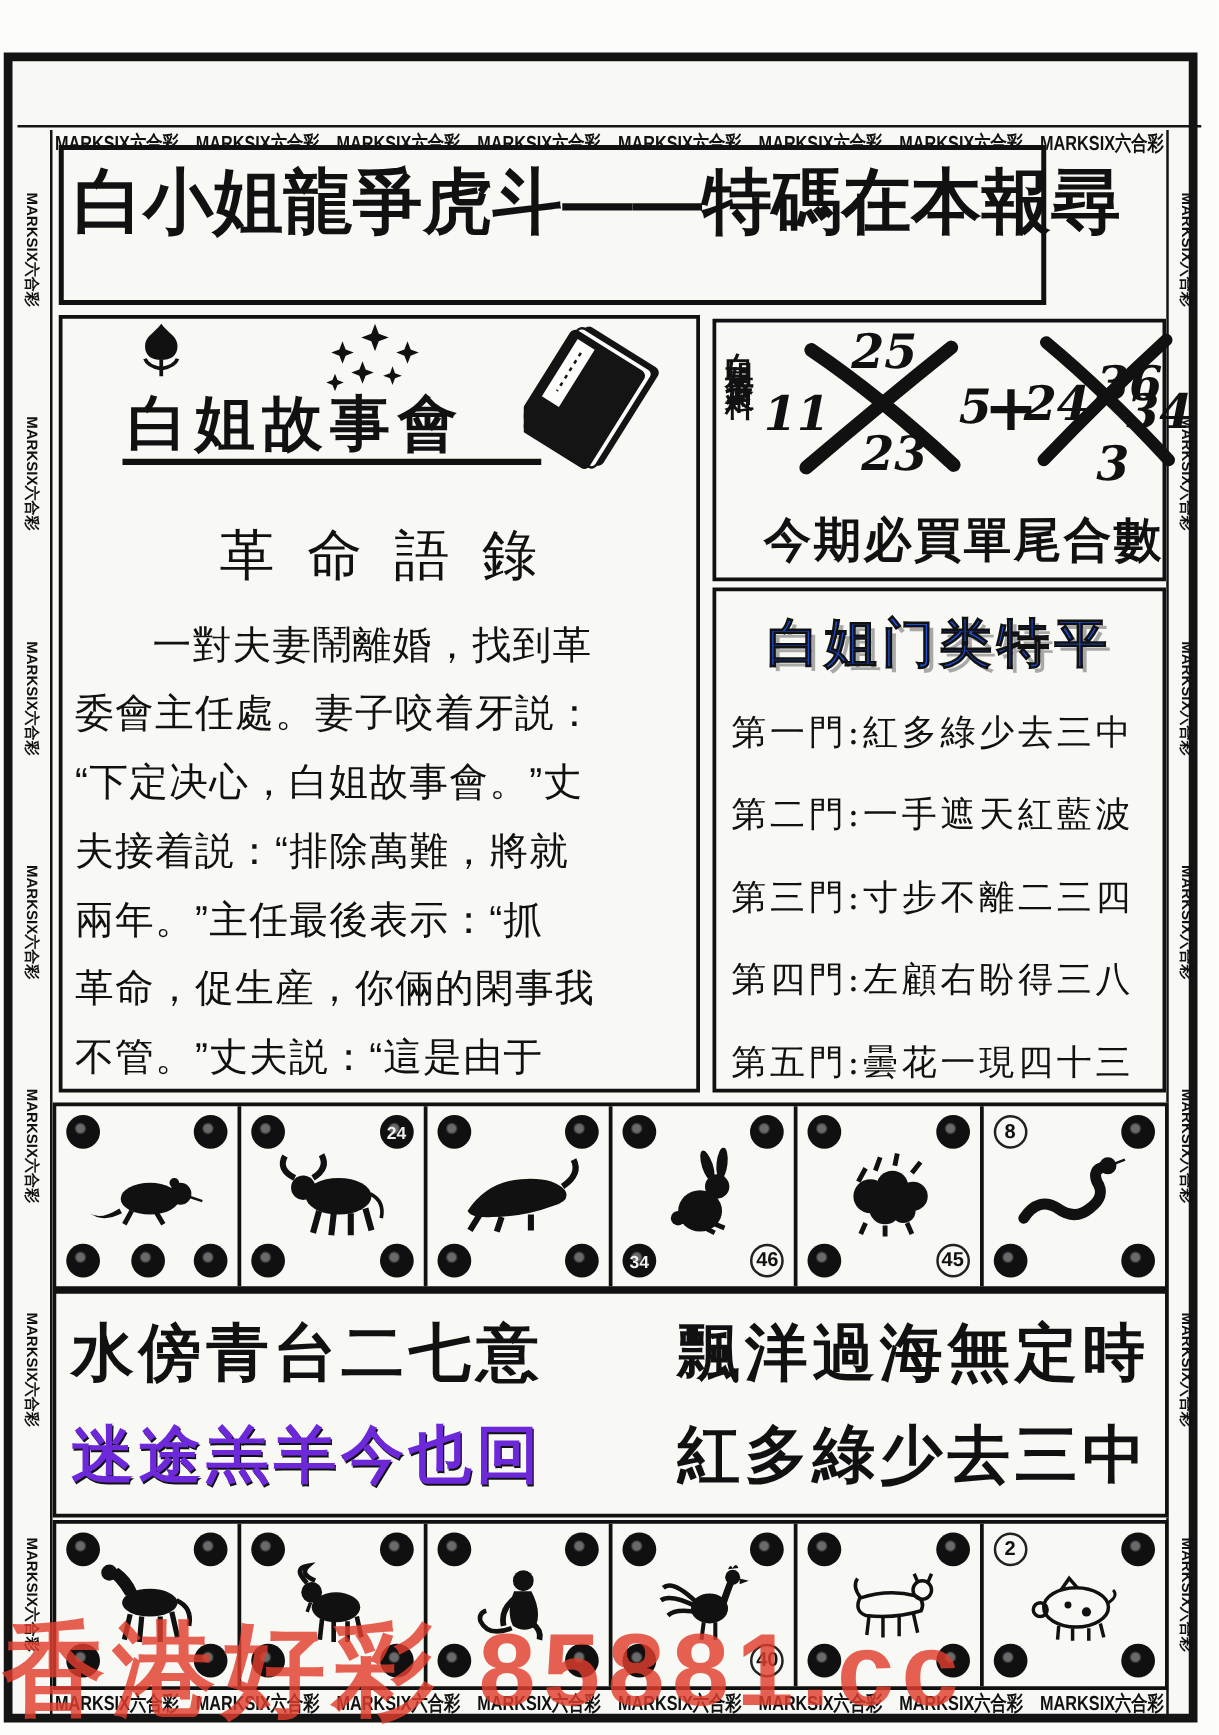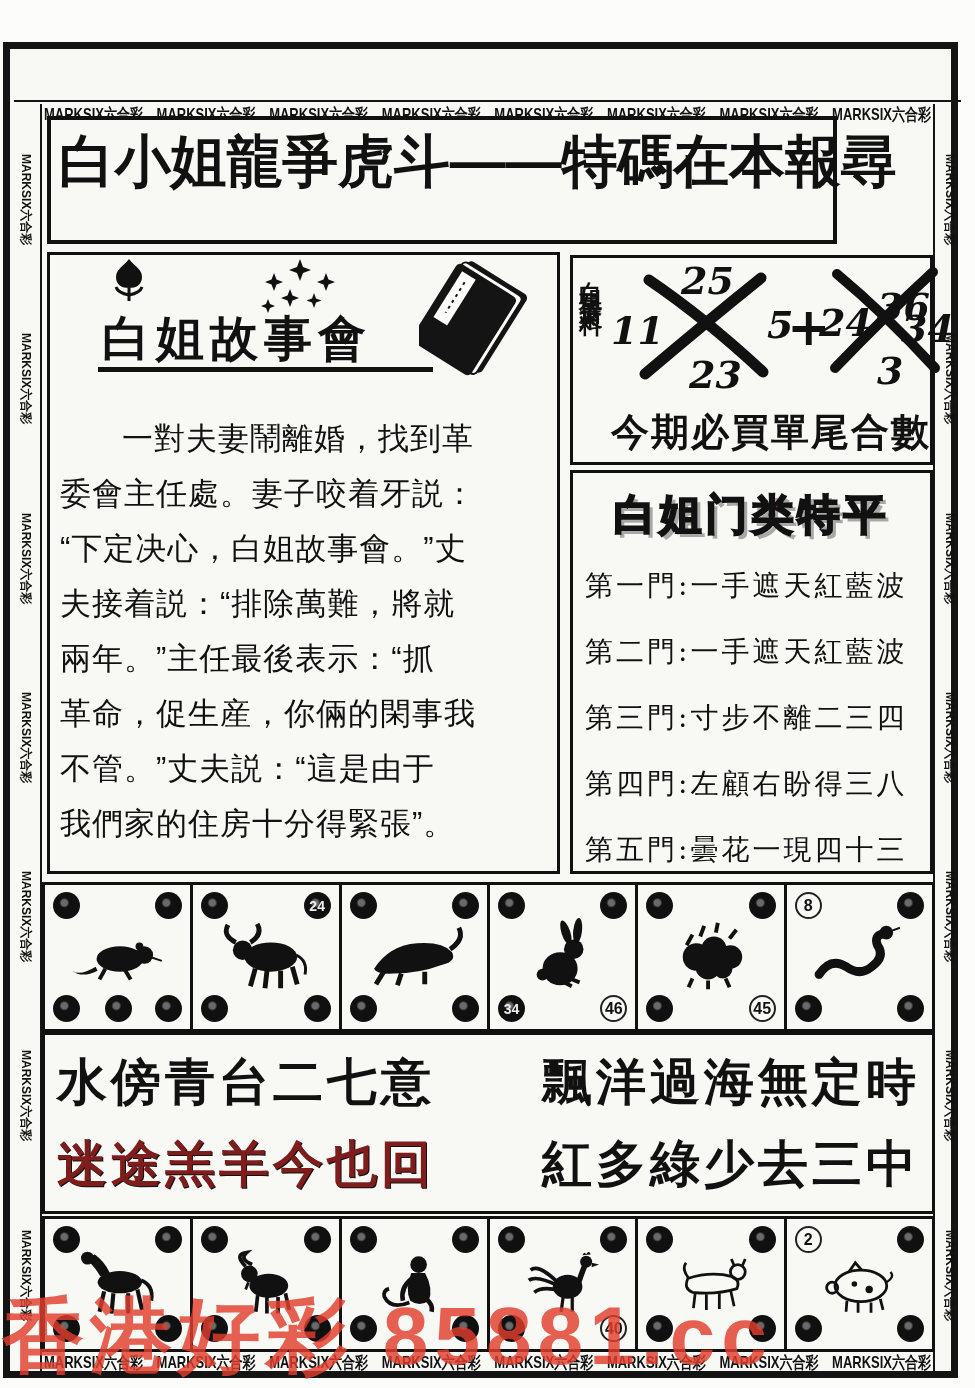--- a/index.html
+++ b/index.html
@@ -42,40 +42,40 @@
   .story-lines .ln{white-space:nowrap;}
   .story-lines .ln.first{padding-left:62px;}
   
   .tips-box{position:absolute;left:570px;top:255px;width:363px;height:210px;border:3px solid #111;background:#f8f8f5;box-sizing:border-box;}
   .tips-vert{position:absolute;left:4px;top:6px;width:30px;height:195px;writing-mode:vertical-rl;text-orientation:upright;font-size:23px;font-weight:900;letter-spacing:6px;font-family:"DejaVu Serif",serif;}
   .cross-area{position:absolute;left:36px;top:2px;width:322px;height:140px;}
   .cross-num{position:absolute;font-family:"DejaVu Serif",serif;font-style:italic;font-weight:bold;font-size:38px;}
   .tips-caption{position:absolute;left:38px;bottom:4px;width:320px;text-align:center;font-size:38px;font-weight:900;letter-spacing:2px;white-space:nowrap;}
   
   .gates-box{position:absolute;left:570px;top:470px;width:363px;height:404px;border:3px solid #111;background:#f8f8f5;box-sizing:border-box;}
-  .gates-title{text-align:center;margin-top:14px;font-size:42px;font-weight:700;letter-spacing:4px;color:#be185d;-webkit-text-stroke:2px #111;text-shadow:4px 4px 0 rgba(20,20,20,0.35);}
+  .gates-title{text-align:center;margin-top:14px;font-size:42px;font-weight:400;letter-spacing:4px;color:#1d4ed8;-webkit-text-stroke:2px #111;text-shadow:4px 4px 0 rgba(20,20,20,0.35);}
   .gate-line{font-family:"DejaVu Serif",serif;font-size:28px;letter-spacing:3px;margin:0 0 0 12px;line-height:66px;white-space:nowrap;}
   
   .zrow{position:absolute;left:42px;width:893px;display:flex;border:3px solid #111;box-sizing:border-box;background:#f8f8f5;}
   .zrow.r1{top:882px;height:150px;}
   .zrow.r2{top:1216px;height:136px;}
   .zcell{position:relative;flex:1 1 0;border-right:3px solid #111;display:flex;align-items:center;justify-content:center;overflow:hidden;}
   .zcell:last-child{border-right:none;}
   .badge{position:absolute;width:27px;height:27px;border-radius:50%;display:flex;align-items:center;justify-content:center;font-size:14px;font-weight:bold;box-sizing:border-box;}
   .badge.dark{background:radial-gradient(circle at 42% 40%, #6a6a6a 0 3px, #101010 5px);color:#eee;}
   .badge.light{background:#f8f8f5;border:2px solid #222;color:#111;font-size:16px;}
   .badge.tl{left:8px;top:7px;} .badge.tr{right:8px;top:7px;}
   .badge.bl{left:8px;bottom:7px;} .badge.br{right:8px;bottom:7px;}
   .badge.bc{left:50%;margin-left:-13px;bottom:7px;}
   
   .verse-box{position:absolute;left:42px;top:1032px;width:893px;height:182px;border:3px solid #111;background:#f8f8f5;box-sizing:border-box;
              display:flex;flex-direction:column;justify-content:space-around;padding:6px 12px;}
   .verse-row{display:flex;justify-content:space-between;font-size:50px;font-weight:900;white-space:nowrap;}
   .verse-row .half{letter-spacing:4px;}
-  .verse-row .hollow{color:#7f1d1d;text-shadow:1px 1px 0 #111;}
+  .verse-row .hollow{color:#6d28d9;text-shadow:1px 1px 0 #111;}
   
   .watermark{position:absolute;left:2px;top:1282px;width:973px;font-size:82px;font-weight:900;letter-spacing:6px;color:rgba(225,62,45,0.82);white-space:nowrap;z-index:60;}
   svg{display:block;}
 </style>
 </head>
 <body>
 
 <div class="page">
 
   <div class="masthead">
@@ -158,20 +158,21 @@
             <rect x="18" y="16" width="70" height="92" rx="5" fill="#fdfdfb" stroke="#141414" stroke-width="2"></rect>
             <rect x="14" y="20" width="70" height="92" rx="5" fill="#141414"></rect>
             <rect x="22" y="26" width="16" height="54" fill="#fdfdfb"></rect>
             <line x1="30" y1="34" x2="30" y2="70" stroke="#141414" stroke-width="2" stroke-dasharray="3 4"></line>
           </g>
         </svg>
       </span>
       <span class="story-title">白姐故事會</span>
       <span class="story-underline"></span>
     </div>
+    <div class="story-subtitle">革命語錄</div>
     <div class="story-lines">
       <div class="ln first">一對夫妻鬧離婚，找到革</div>
       <div class="ln">委會主任處。妻子咬着牙説：</div>
       <div class="ln">“下定决心，白姐故事會。”丈</div>
       <div class="ln">夫接着説：“排除萬難，將就</div>
       <div class="ln">兩年。”主任最後表示：“抓</div>
       <div class="ln">革命，促生産，你倆的閑事我</div>
       <div class="ln">不管。”丈夫説：“這是由于</div>
       <div class="ln">我們家的住房十分得緊張”。</div>
     </div>
@@ -184,34 +185,34 @@
         <path d="M14 12 Q70 50 128 104" stroke="#111" stroke-width="11" stroke-linecap="round" fill="none"></path>
         <path d="M126 10 Q70 55 10 106" stroke="#111" stroke-width="11" stroke-linecap="round" fill="none"></path>
       </svg>
       <svg style="position:absolute;left:218px;top:4px;" width="116" height="118" viewBox="0 0 116 118">
         <path d="M10 10 Q58 50 108 104" stroke="#111" stroke-width="10" stroke-linecap="round" fill="none"></path>
         <path d="M106 8 Q58 52 8 104" stroke="#111" stroke-width="10" stroke-linecap="round" fill="none"></path>
       </svg>
       <span class="cross-num" style="left:2px;top:48px;">11</span>
       <span class="cross-num" style="left:72px;top:-2px;">25</span>
       <span class="cross-num" style="left:158px;top:42px;">5</span>
-      <span class="cross-num" style="left:80px;top:92px;">23</span>
+      <span class="cross-num" style="left:80px;top:80px;">23</span>
       <span class="cross-num" style="left:178px;top:36px;font-size:52px;font-style:normal;">+</span>
       <span class="cross-num" style="left:210px;top:40px;">24</span>
       <span class="cross-num" style="left:268px;top:-4px;margin-top:28px;">36</span>
       <span class="cross-num" style="left:292px;top:46px;">34</span>
       <span class="cross-num" style="left:268px;top:88px;">3</span>
     </div>
     <div class="tips-caption">今期必買單尾合數</div>
   </div>
 
   <div class="gates-box">
     <div class="gates-title">白姐门类特平</div>
     <div style="margin-top:10px;">
-      <div class="gate-line">第一門:一手遮天紅藍波</div>
+      <div class="gate-line">第一門:紅多綠少去三中</div>
       <div class="gate-line">第二門:一手遮天紅藍波</div>
       <div class="gate-line">第三門:寸步不離二三四</div>
       <div class="gate-line">第四門:左顧右盼得三八</div>
       <div class="gate-line">第五門:曇花一現四十三</div>
     </div>
   </div>
 
   <div class="zrow r1">
     <div class="zcell">
       <span class="badge dark tl"></span>

